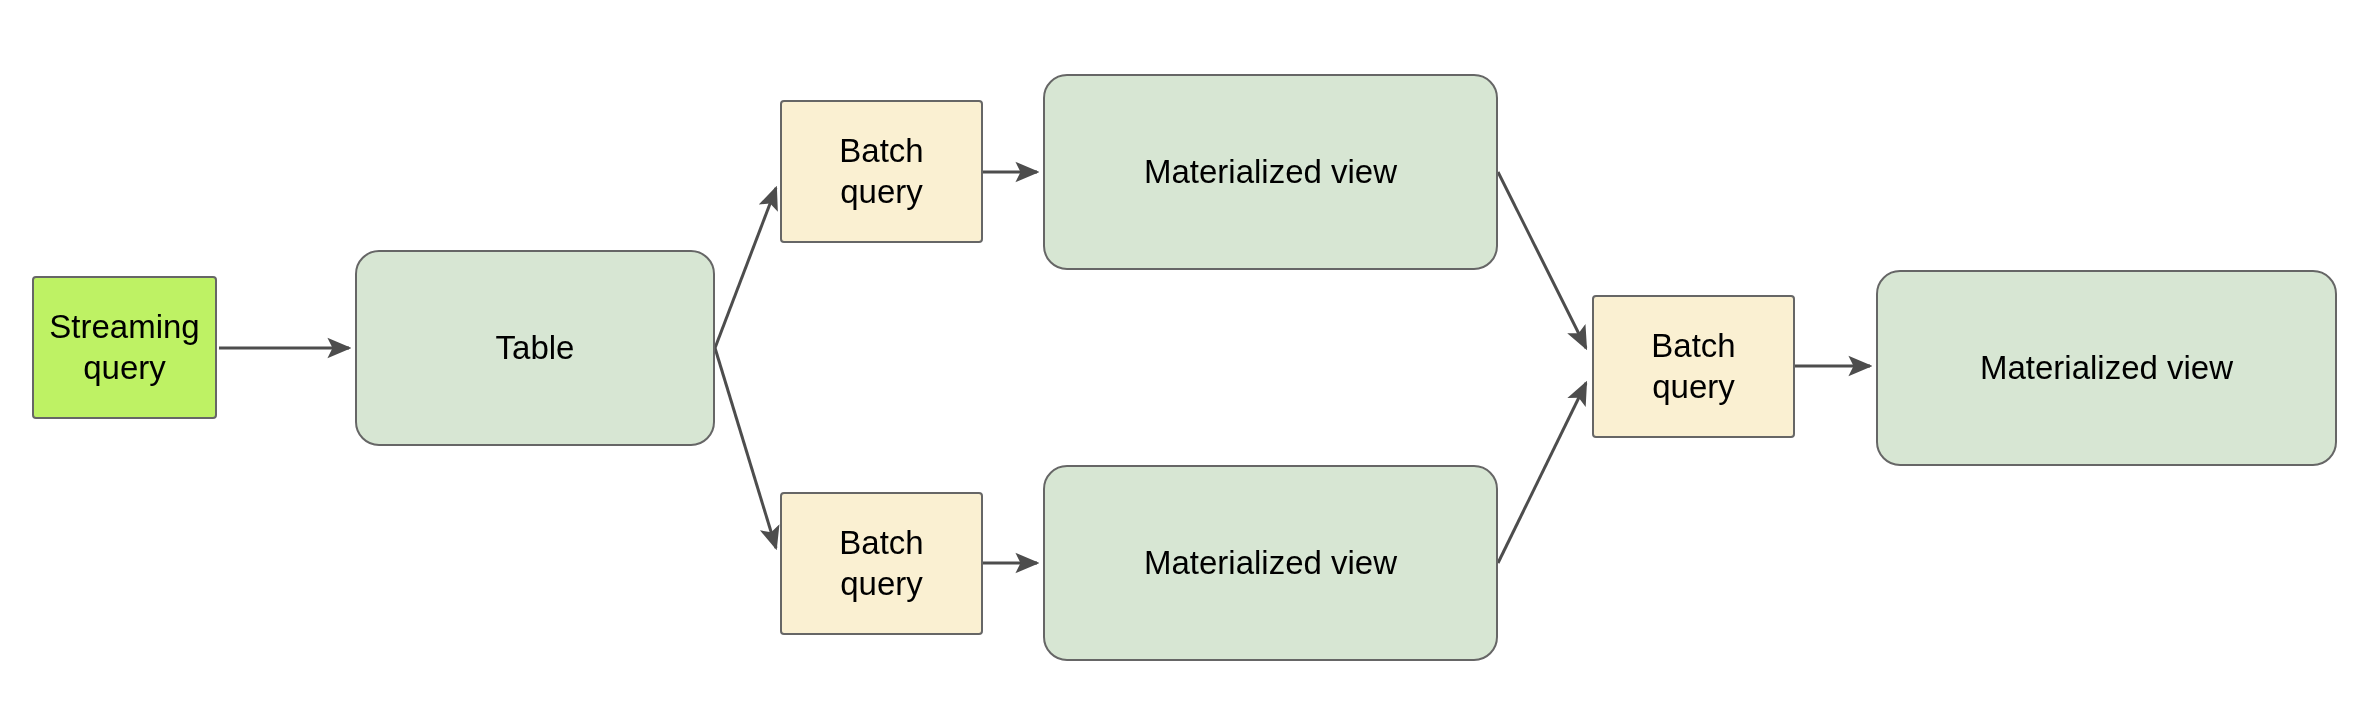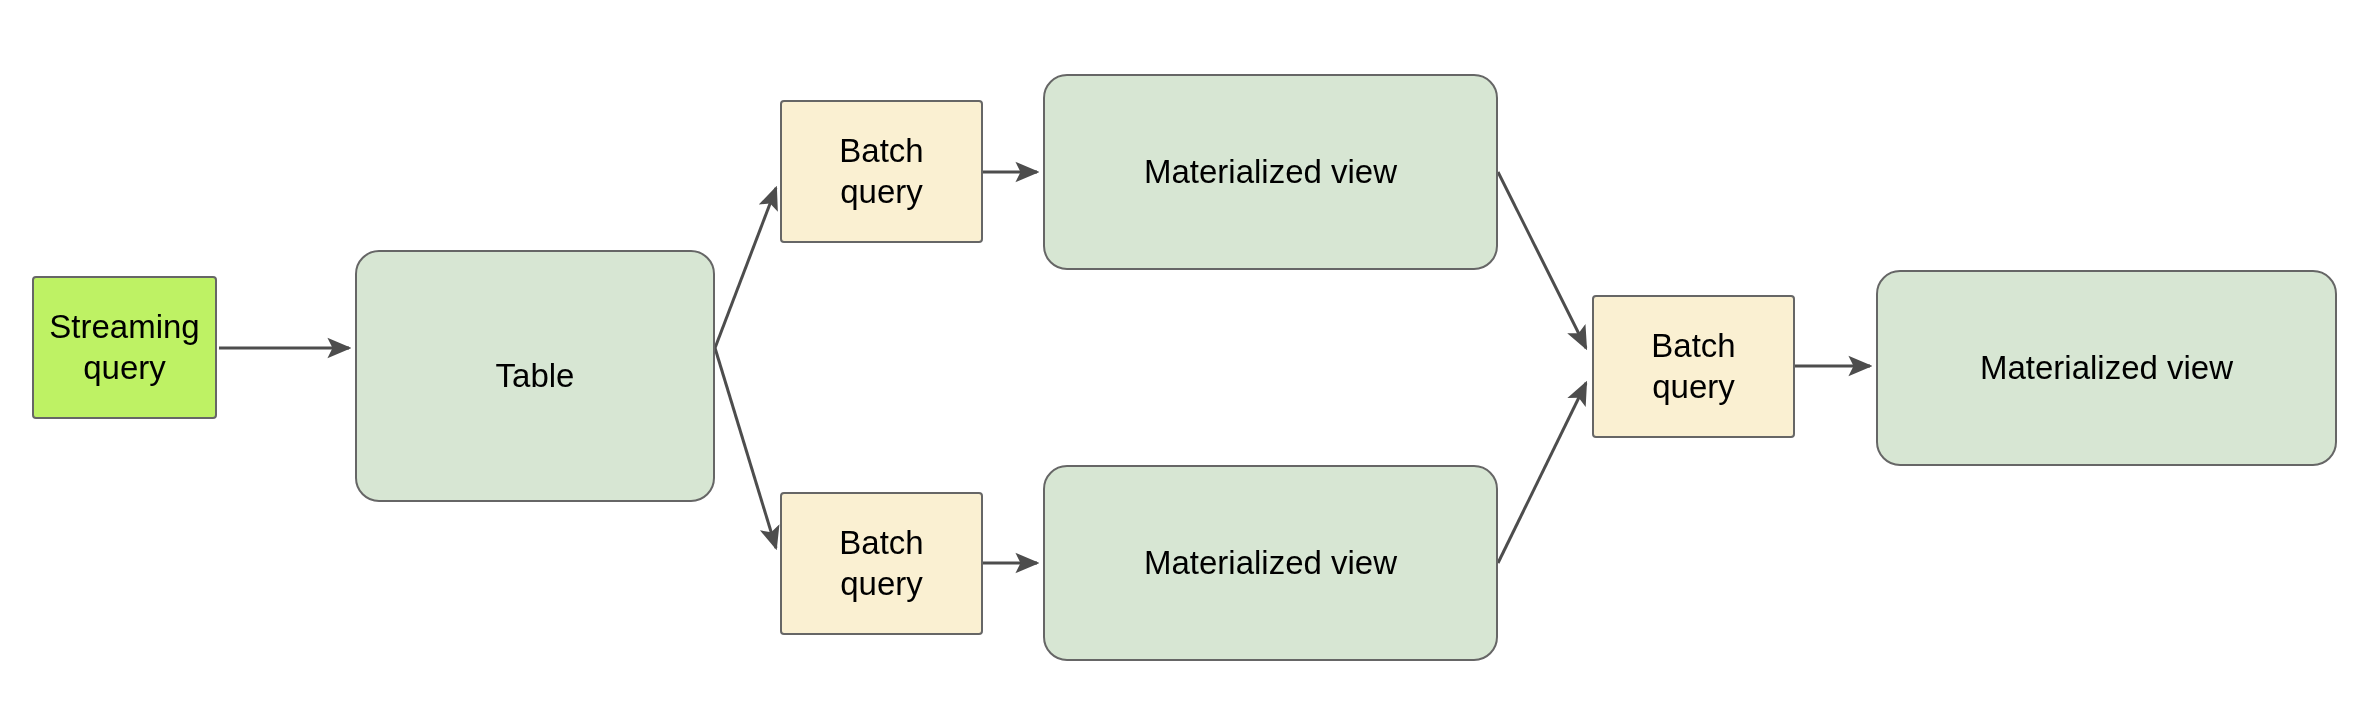--- a/index.html
+++ b/index.html
@@ -72,21 +72,21 @@
         <polyline points="1498,563 1586,383" fill="none" stroke="#4d4d4d" stroke-width="3" stroke-linecap="butt" stroke-linejoin="round" marker-end="url(#arrowhead)"></polyline>
         <polyline points="1795,366 1870,366" fill="none" stroke="#4d4d4d" stroke-width="3" stroke-linecap="butt" stroke-linejoin="round" marker-end="url(#arrowhead)"></polyline>
       </g>
   </svg>
 
   <div class="node process" id="node-streaming-query" style="left: 32px; top: 276px; width: 185px; height: 143px; background: #bef264; border-color: rgb(102, 102, 102); color: rgb(0, 0, 0);">
     <span>Streaming
 query</span>
   </div>
 
-  <div class="node store" id="node-table" style="left: 355px; top: 250px; width: 360px; height: 252px; background: rgb(215, 230, 211); border-color: rgb(102, 102, 102); color: rgb(0, 0, 0);">
+  <div class="node store" id="node-table" style="left: 355px; top: 250px; width: 360px; height: 196px; background: rgb(215, 230, 211); border-color: rgb(102, 102, 102); color: rgb(0, 0, 0);">
     <span>Table</span>
   </div>
 
   <div class="node process" id="node-batch-query-top" style="left: 780px; top: 100px; width: 203px; height: 143px; background: rgb(250, 240, 210); border-color: rgb(102, 102, 102); color: rgb(0, 0, 0);">
     <span>Batch
 query</span>
   </div>
 
   <div class="node store" id="node-materialized-view-top" style="left: 1043px; top: 74px; width: 455px; height: 196px; background: rgb(215, 230, 211); border-color: rgb(102, 102, 102); color: rgb(0, 0, 0);">
     <span>Materialized view</span>

